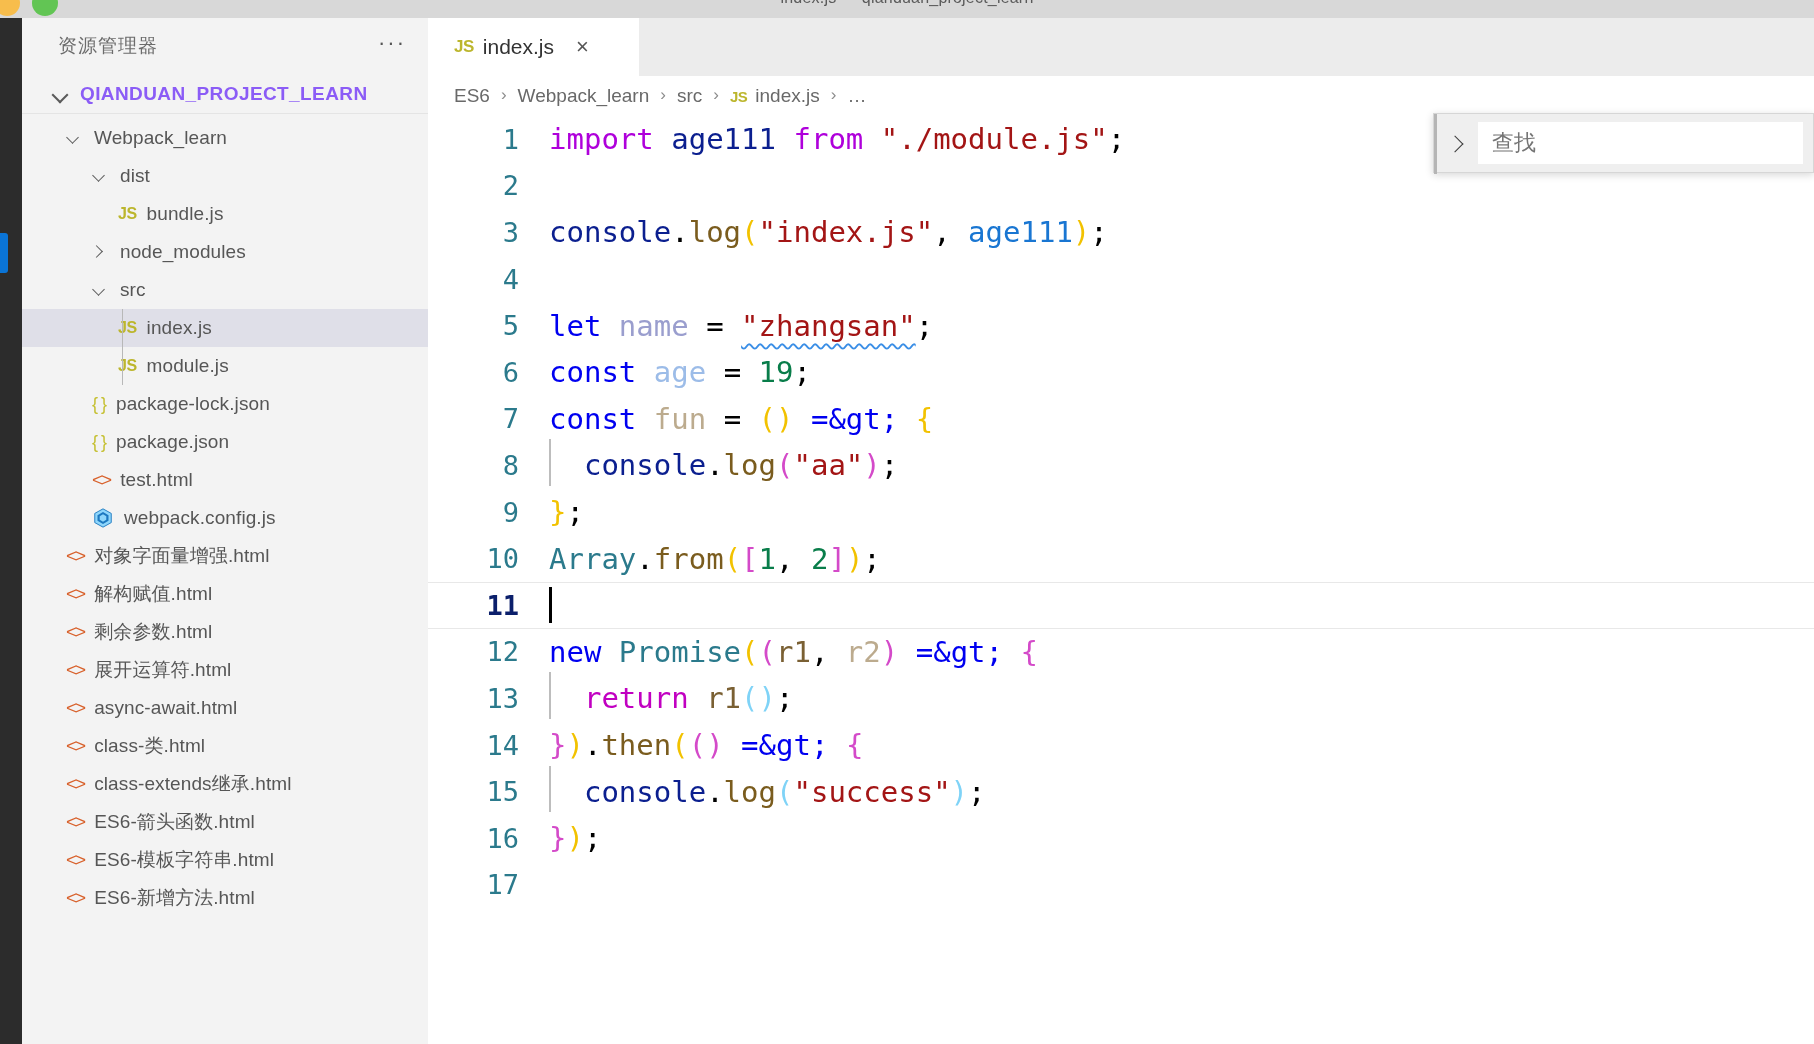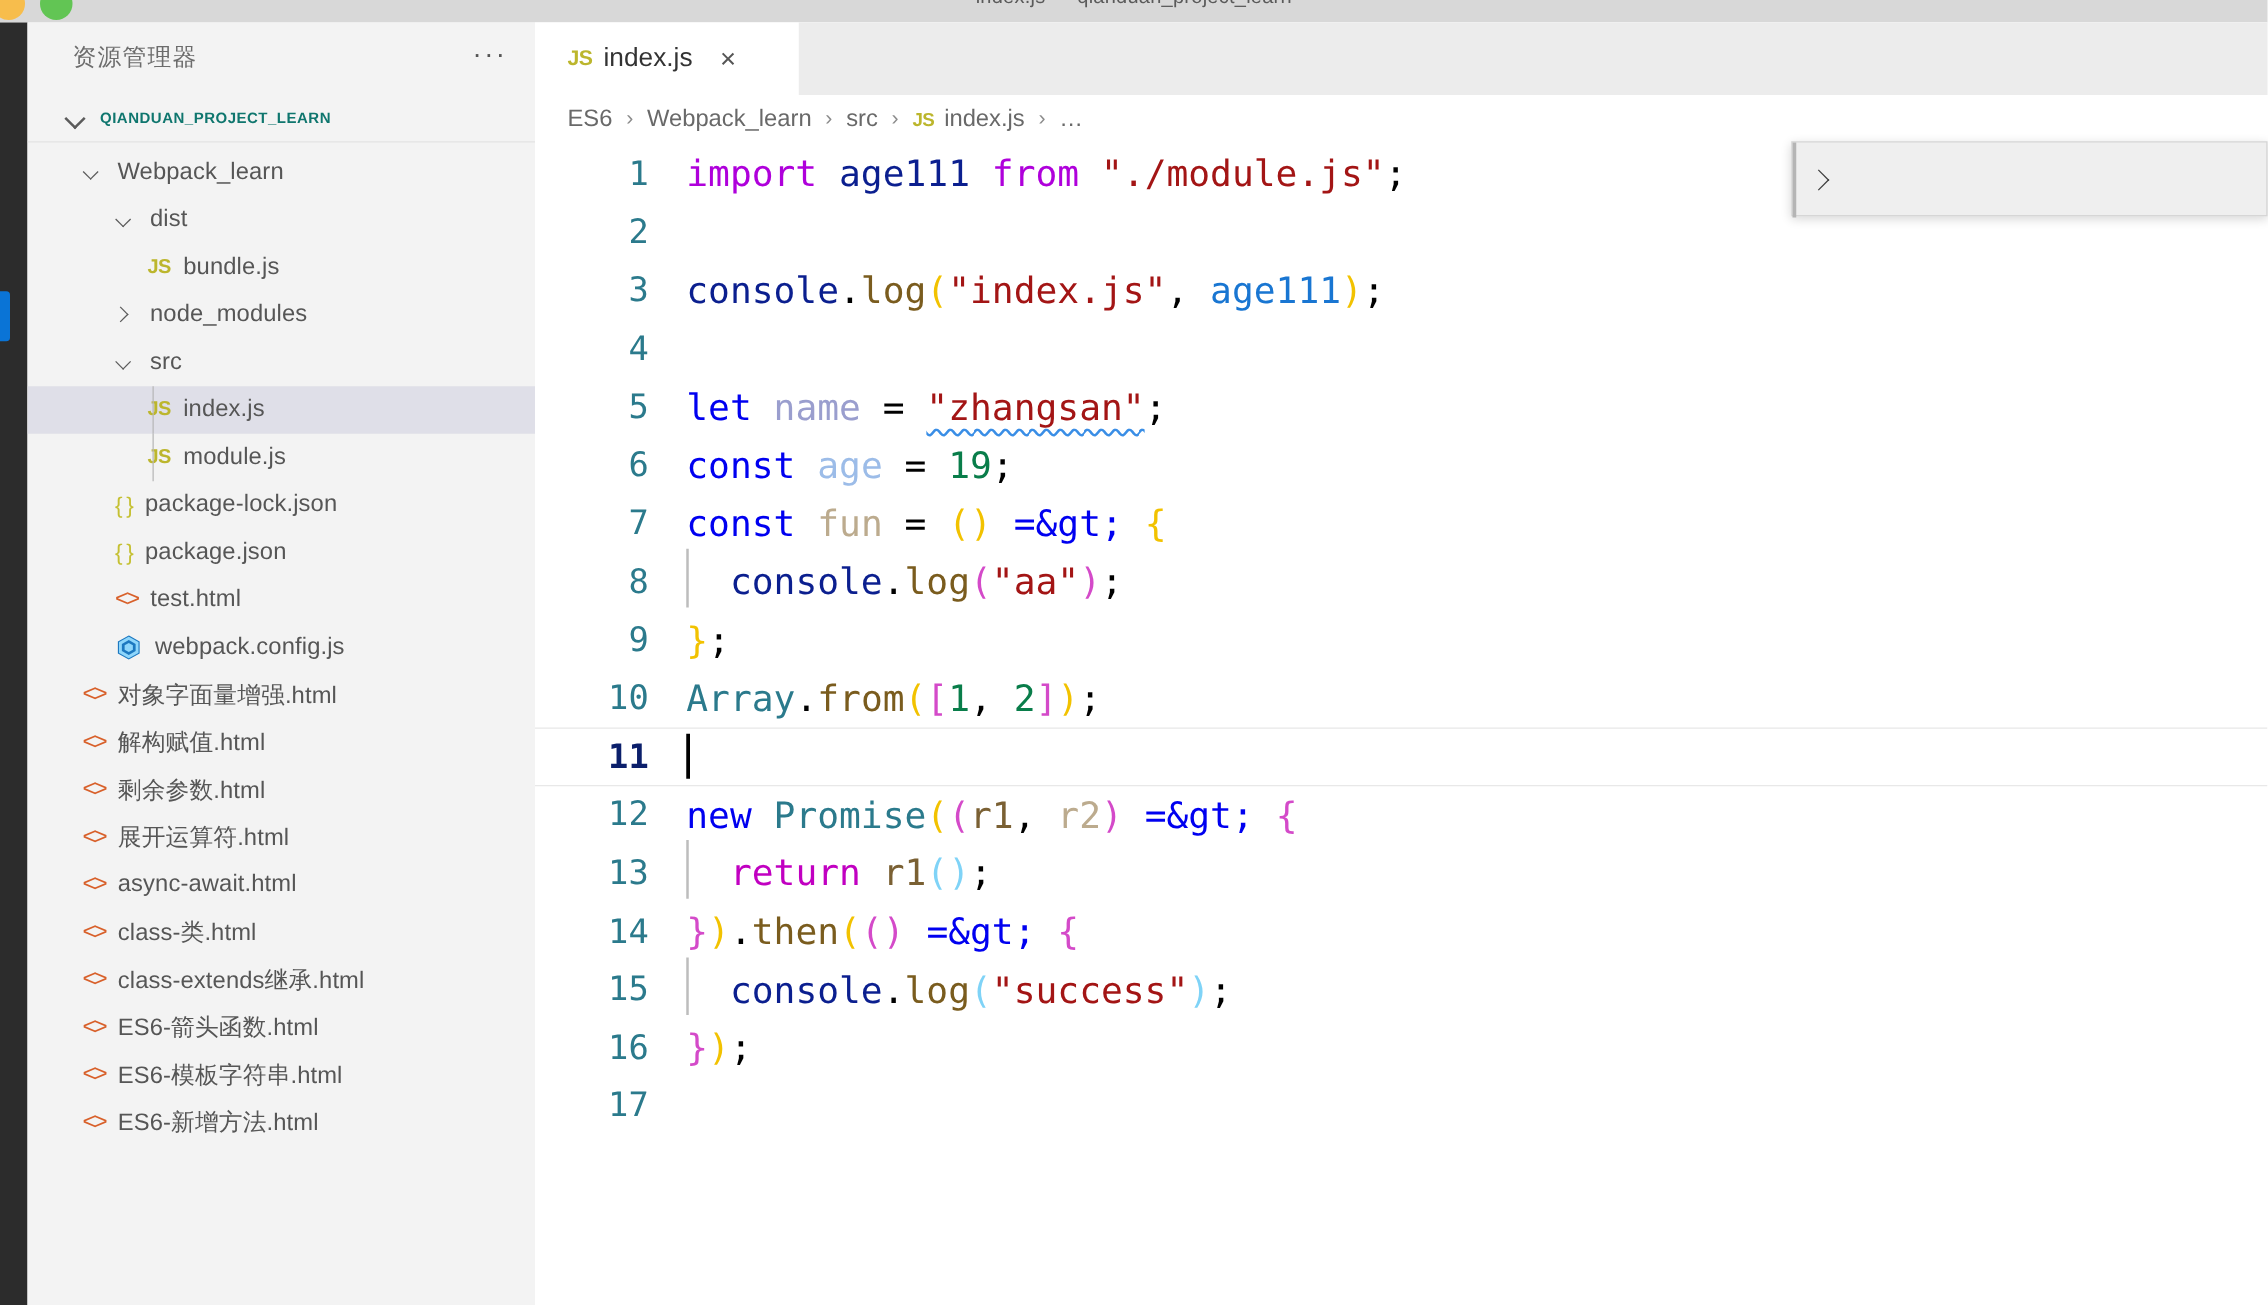--- a/index.html
+++ b/index.html
@@ -52,21 +52,21 @@
     font-size:22px; color:#555; letter-spacing:2px; line-height:10px;
     padding-bottom:6px; cursor:pointer;
   }
   #root-folder-row{
     position:absolute; left:0; top:56px; width:406px; height:40px;
     display:flex; align-items:center; padding-left:28px;
     border-bottom:1px solid #e4e4e4;
     cursor:pointer;
   }
   #root-folder-label{
-    font-size:12px; font-weight:bold; color:#0f766e; letter-spacing:.4px;
+    font-size:19px; font-weight:bold; color:#8b5cf6; letter-spacing:.4px;
     margin-left:12px;
   }
 
   #file-tree{
     position:absolute; left:0; top:101px; width:406px; height:925px;
   }
   .tree-row{
     position:relative; height:38px; display:flex; align-items:center;
     white-space:nowrap; cursor:pointer;
   }
@@ -370,13 +370,14 @@
       <div class="code-line"><span class="ln">16</span><span class="code-text"><span class="b2">}</span><span class="b1">)</span><span class="t-plain">;</span></span></div>
       <div class="code-line"><span class="ln">17</span><span class="code-text"></span></div>
     </div>
 </div>
 
 <div id="find-widget">
   <div id="find-left-border"></div>
   <div id="find-expand-icon">
     <span class="chev right"></span>
   </div>
+  <input id="find-input" type="text" placeholder="查找" style="">
 </div>
 
 </body></html>

